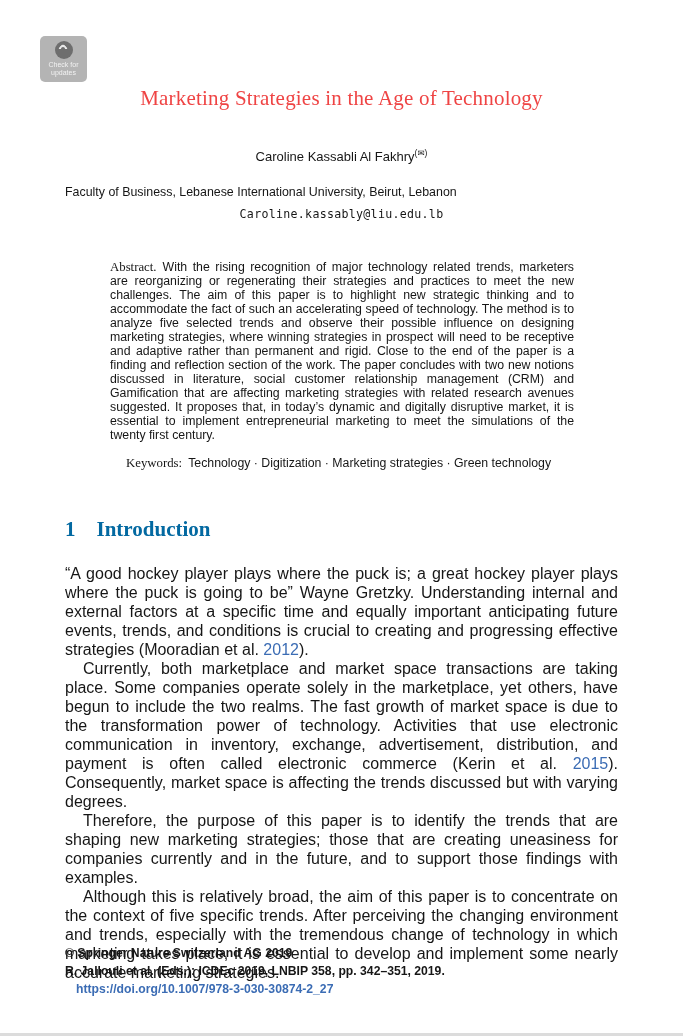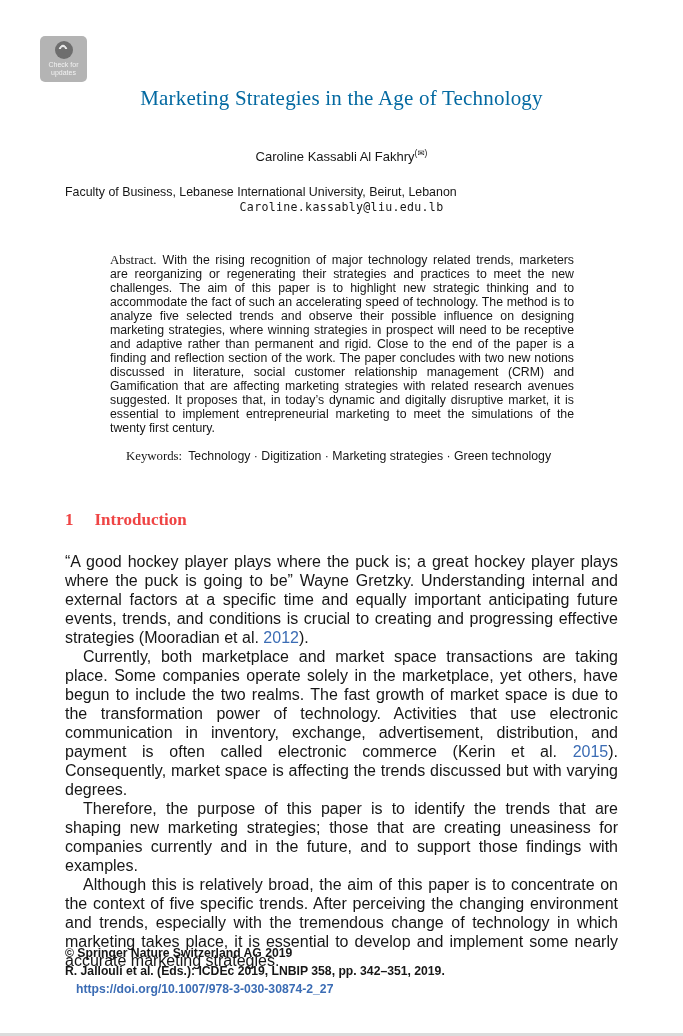--- a/index.html
+++ b/index.html
@@ -58,39 +58,39 @@
   }
   .content { padding: 86px 65px 0 65px; }
 
   .title {
     font-family: "Liberation Serif", serif;
     font-size: 21px;
     font-weight: normal;
     text-align: center;
     margin: 0;
     letter-spacing: 0.2px;
-    color: #0369a1;
+    color: #ef4444;
   }
   .author-line {
     text-align: center;
     margin-top: 37px;
     font-size: 13px;
   }
   .author-mark {
     font-size: 8.5px;
     vertical-align: super;
   }
   .affiliation {
     text-align: left;
     margin-top: 21px;
     font-size: 12.4px;
   }
   .email {
     text-align: center;
-    margin-top: 1px;
+    margin-top: 8px;
     font-family: "DejaVu Sans Mono", "Liberation Mono", monospace;
     font-size: 11.6px;
     letter-spacing: 0.3px;
   }
   .abstract {
     margin: 39px 44px 0 45px;
     font-size: 12.3px;
     line-height: 14px;
     text-align: justify;
   }
@@ -100,23 +100,23 @@
     margin-right: 6px;
   }
   .keywords {
     margin: 11px 44px 0 61px;
     font-size: 12.3px;
     line-height: 21px;
     text-align: justify;
   }
   .section-heading {
     font-family: "Liberation Serif", serif;
-    font-size: 17px;
+    font-size: 21px;
     font-weight: bold;
-    color: #ef4444;
+    color: #0369a1;
     margin-top: 43px;
   }
   .sec-num { margin-right: 21px; }
   .body-text { margin-top: 22px; }
   .para {
     margin: 0;
     font-size: 16px;
     line-height: 19px;
     text-align: justify;
   }

